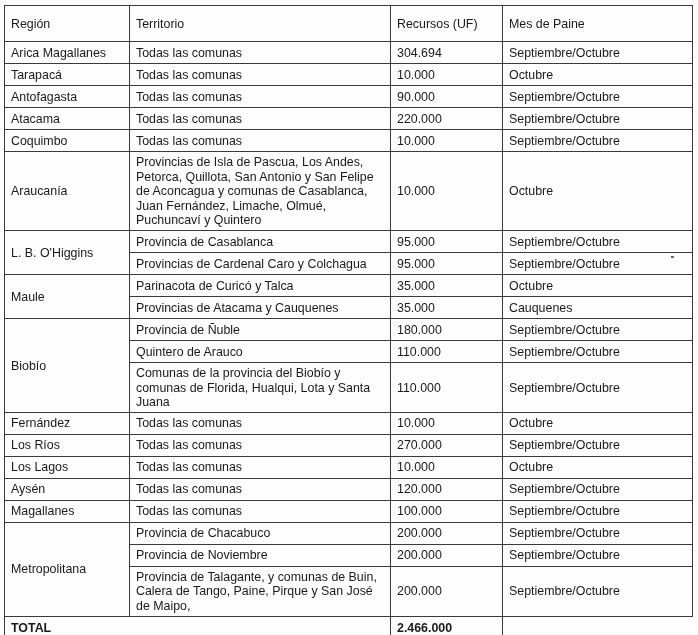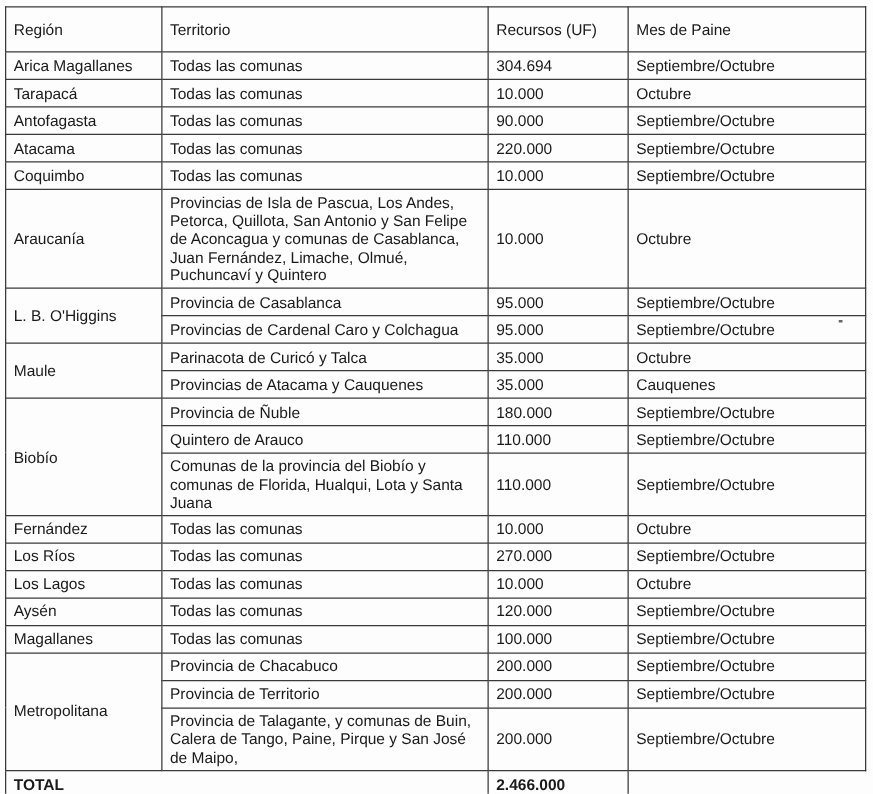--- a/index.html
+++ b/index.html
@@ -139,21 +139,21 @@
       <td>100.000</td>
       <td>Septiembre/Octubre</td>
     </tr>
     <tr class="r1">
       <td rowspan="3">Metropolitana</td>
       <td>Provincia de Chacabuco</td>
       <td>200.000</td>
       <td>Septiembre/Octubre</td>
     </tr>
     <tr class="r1">
-      <td>Provincia de Territorio</td>
+      <td>Provincia de Noviembre</td>
       <td>200.000</td>
       <td>Septiembre/Octubre</td>
     </tr>
     <tr>
       <td>Provincia de Talagante, y comunas de Buin, Calera de Tango, Paine, Pirque y San José de Maipo,</td>
       <td>200.000</td>
       <td>Septiembre/Octubre</td>
     </tr>
     <tr class="total">
       <td colspan="2">TOTAL</td>

